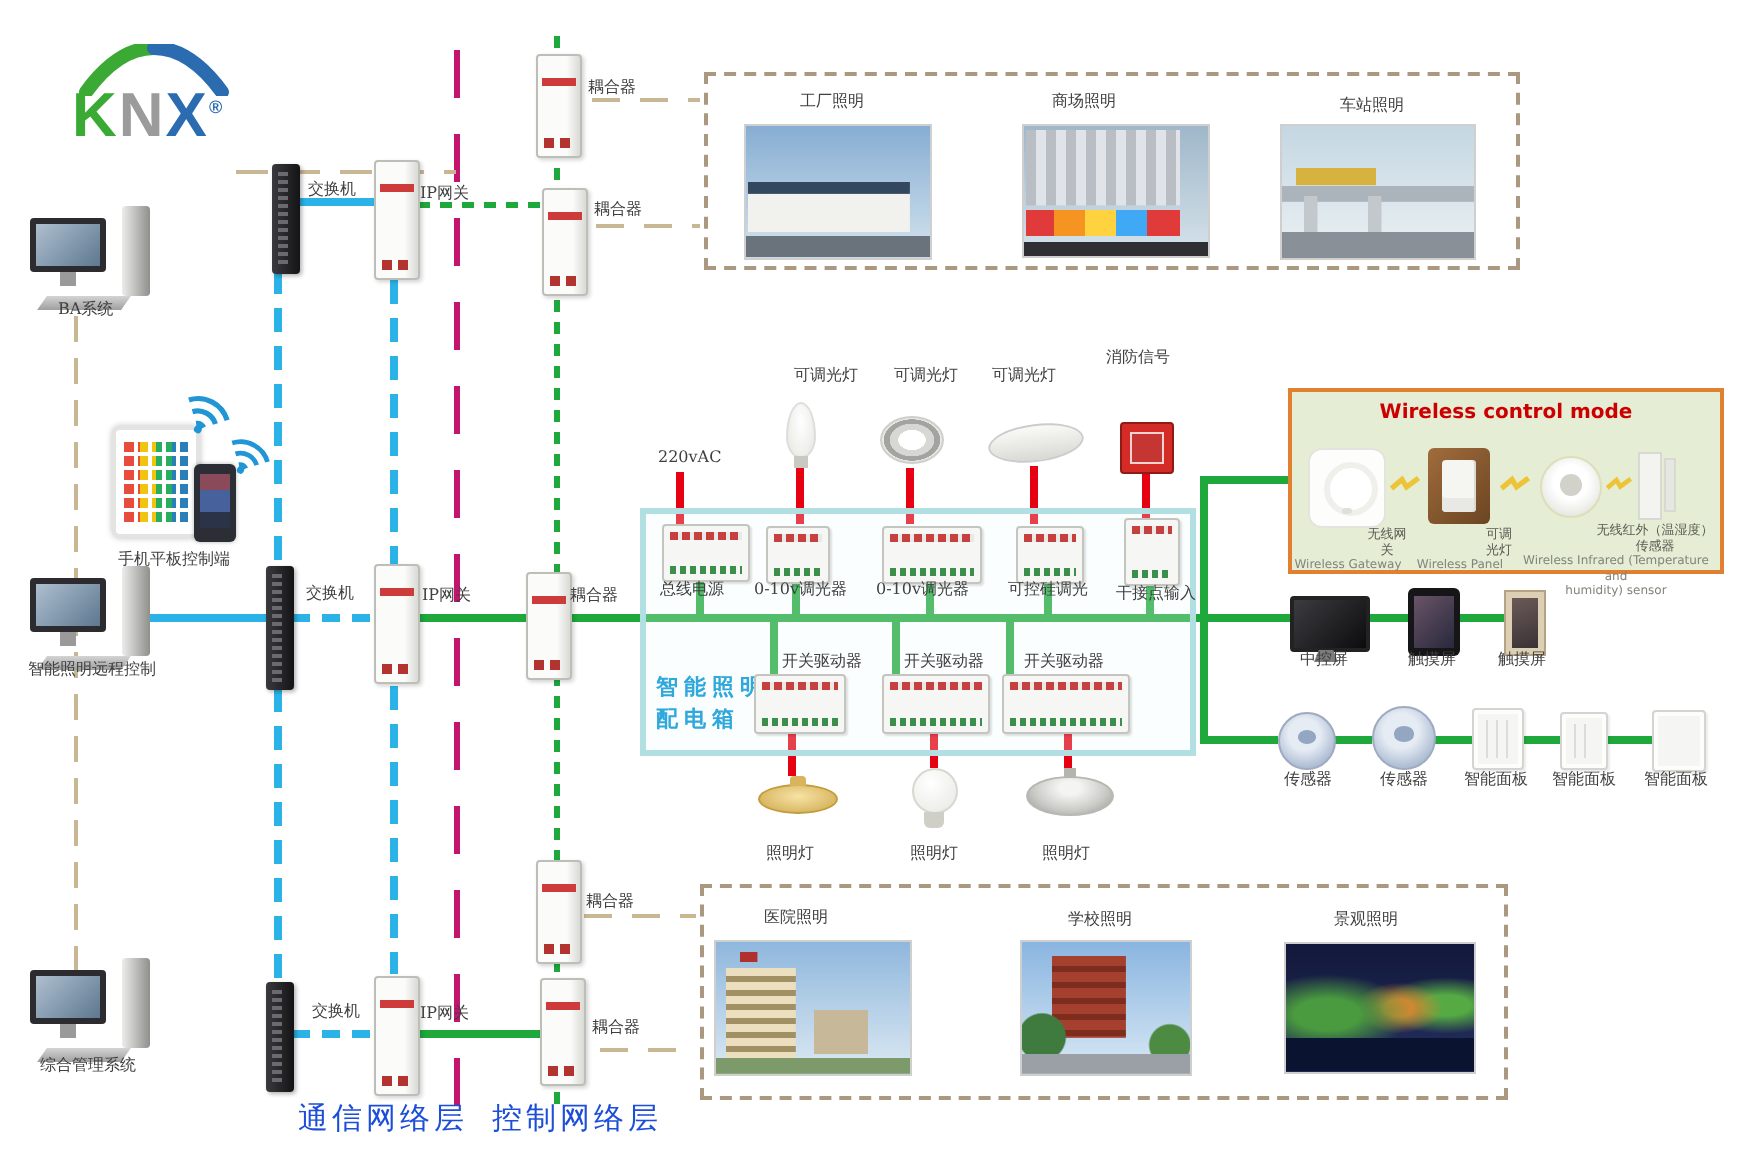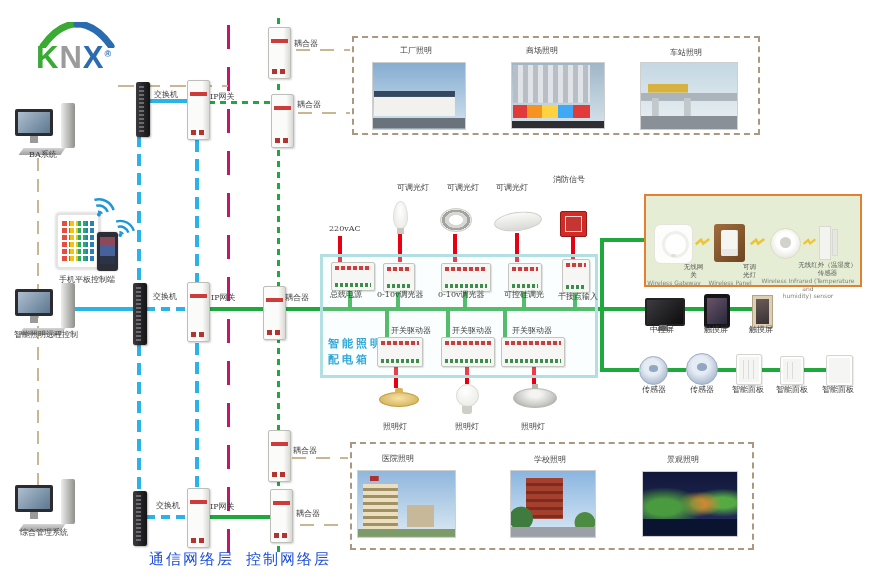--- a/index.html
+++ b/index.html
@@ -334,20 +334,21 @@
   <div class="mod" style="left:501px;top:337px;width:62px;height:28px;"></div>
 
   <div class="gold-disc" style="left:379px;top:392px;"></div>
   <div class="bulb" style="left:456px;top:384px;"></div>
   <div class="highbay" style="left:513px;top:388px;"></div>
   <div class="lbl" style="left:383px;top:423px;">照明灯</div>
   <div class="lbl" style="left:455px;top:423px;">照明灯</div>
   <div class="lbl" style="left:521px;top:423px;">照明灯</div>
 
   <div class="wlbox" style="left:644px;top:194px;width:214px;height:89px;">
+    <div class="wl-title-en" style="top:5px;">Wireless control mode</div>
     <div class="wgw" style="left:8px;top:28px;"></div>
     <svg class="bolt" style="left:49px;top:40px;" width="15" height="12" viewBox="0 0 20 14">
         <path d="M1 10 L8 4 L11 9 L19 3" fill="none" stroke="#eec437" stroke-width="3.5"></path>
       </svg>
     <div class="wpanel" style="left:68px;top:28px;"></div>
     <svg class="bolt" style="left:104px;top:40px;" width="15" height="12" viewBox="0 0 20 14">
         <path d="M1 10 L8 4 L11 9 L19 3" fill="none" stroke="#eec437" stroke-width="3.5"></path>
       </svg>
     <div class="rsensor" style="left:124px;top:32px;"></div>
     <svg class="bolt" style="left:157px;top:41px;" width="13" height="10" viewBox="0 0 20 14">

